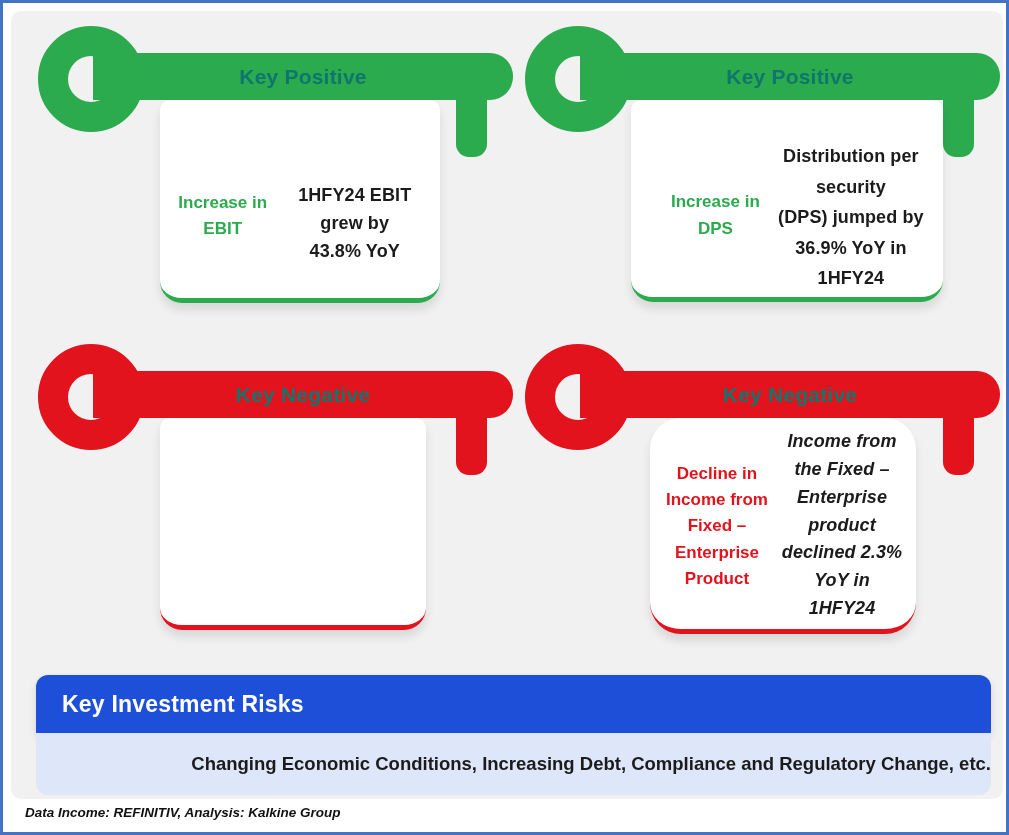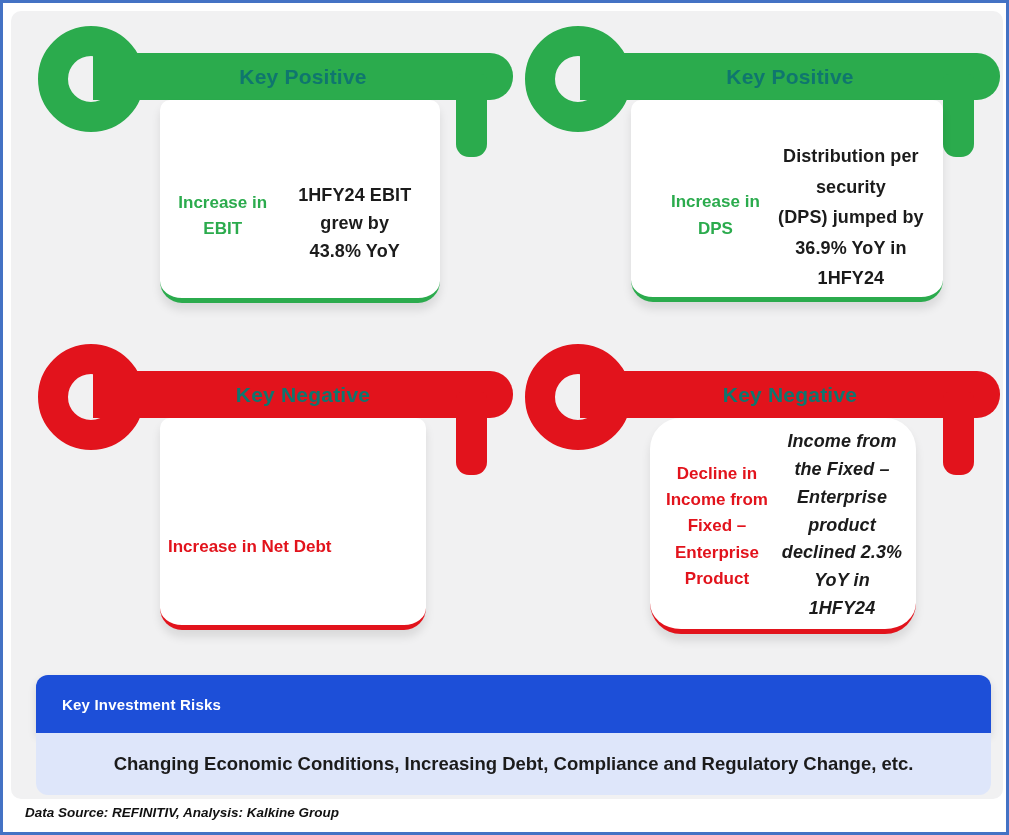--- a/index.html
+++ b/index.html
@@ -91,31 +91,31 @@
 
   
   .risks-banner {
     position:absolute; left:25px; top:664px;
     width:955px; height:58px;
     box-sizing:border-box;
     background:#1D4FD8;
     border-radius:12px 12px 0 0;
     display:flex; align-items:center;
     padding-left:26px;
-    color:#ffffff; font-size:15px; font-weight:700;
+    color:#ffffff; font-size:23px; font-weight:700;
     letter-spacing:.2px;
     box-shadow:0 4px 8px rgba(0,0,0,0.12);
   }
   .risks-strip {
     position:absolute; left:25px; top:722px;
     width:955px; height:62px;
     box-sizing:border-box;
     background:#DEE6FA;
     border-radius:0 0 12px 12px;
-    display:flex; align-items:center; justify-content:center;
+    display:flex; align-items:center; justify-content:flex-end;
     color:#1B1B1B; font-size:18.5px; font-weight:600;
   }
   
   .source-note {
     position:absolute; left:22px; top:802px;
     color:#111111;
     font-size:13.5px; font-weight:700; font-style:italic;
   }
 </style>
 </head>
@@ -147,21 +147,20 @@
 36.9% YoY in 1HFY24</div>
     </div>
   </div>
 
   <div class="key-unit red u3">
     <div class="bow"></div>
     <div class="shaft"></div>
     <div class="tooth"></div>
     <div class="key-header">Key Negative</div>
     <div class="card">
-      <div class="card-title">Increase in Net Debt</div>
     </div>
   </div>
 
   <div class="key-unit red u4">
     <div class="bow"></div>
     <div class="shaft"></div>
     <div class="tooth"></div>
     <div class="key-header">Key Negative</div>
     <div class="card">
       <div class="card-title">Decline in Income from
@@ -176,13 +175,13 @@
 
   <div class="risks-banner">
     <span>Key Investment Risks</span>
   </div>
   <div class="risks-strip">
     <span>Changing Economic Conditions, Increasing Debt, Compliance and Regulatory Change, etc.</span>
   </div>
 
 </div>
 
-<div class="source-note">Data Source: REFINITIV, Analysis: Kalkine Group</div>
+<div class="source-note">Data Income: REFINITIV, Analysis: Kalkine Group</div>
 
 </body></html>

